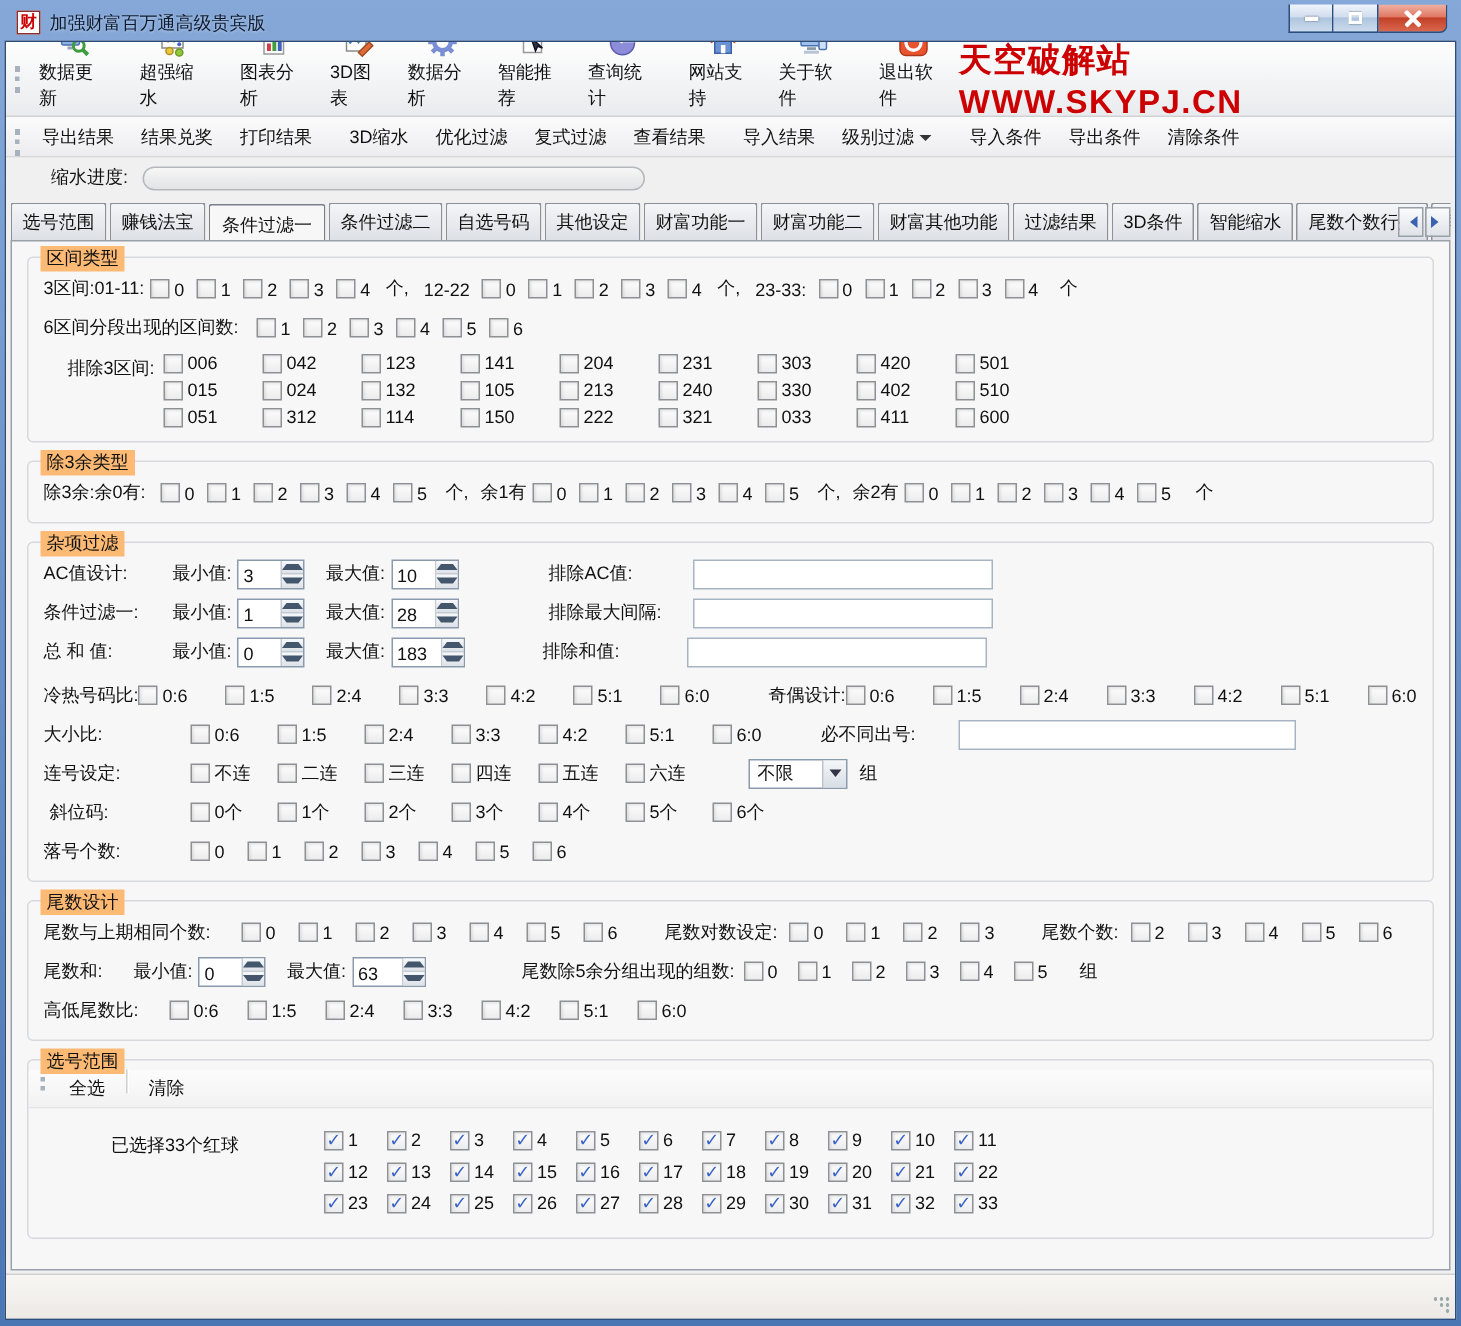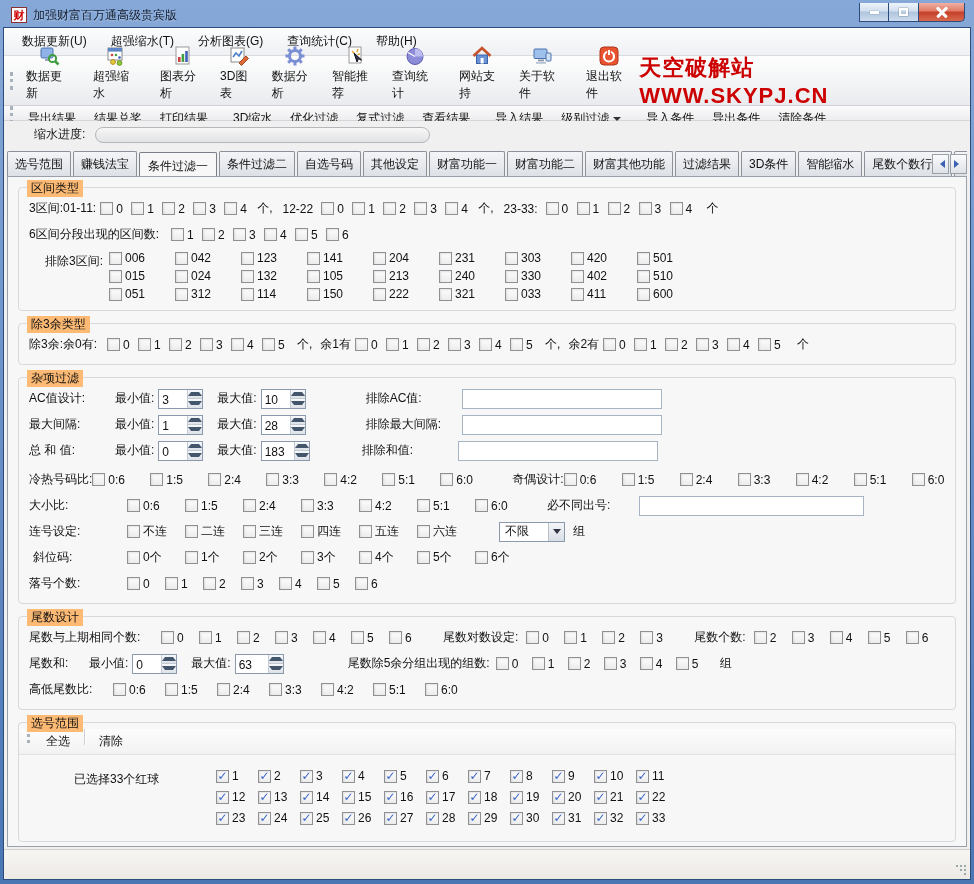--- a/index.html
+++ b/index.html
@@ -23,21 +23,21 @@
   .client{flex:1;background:#f0f0f0;border:1px solid #2c4d7c;display:flex;flex-direction:column;overflow:hidden}
   .menubar{height:28px;background:linear-gradient(#fcfdfe,#eef0f3);border-bottom:1px solid #d9dbde;display:flex;align-items:center;padding:0 8px;gap:4px}
   .menu-item{padding:4px 10px}
   .grip{width:4px;height:18px;border-left:3px dotted #a8b2bd;margin:0 5px 0 2px}
   
   .toolbar{height:50px;background:linear-gradient(#fefefe,#e9ebee);border-bottom:1px solid #cfd1d4;display:flex;align-items:flex-end;padding:1px 4px}
   .tb-btn{display:flex;flex-direction:column;align-items:center;justify-content:center;gap:1px;padding:2px 7px}
   .tb-sep{width:1px;background:#c6c8cb;margin:6px 3px;box-shadow:1px 0 0 #fff}
   .watermark{margin-left:auto;margin-right:28px;align-self:center;font-size:22px;font-weight:bold;color:#cc0000;letter-spacing:1px}
   
-  .toolbar2{height:15px;background:linear-gradient(#fbfbfc,#ededef);border-bottom:1px solid #d6d6d8;display:flex;align-items:flex-start;padding:0 4px}
+  .toolbar2{height:27px;background:linear-gradient(#fbfbfc,#ededef);border-bottom:1px solid #d6d6d8;display:flex;align-items:flex-end;padding:0 4px}
   .tb2-btn{padding:4px 9px;display:flex;align-items:center;gap:4px}
   .caret{width:0;height:0;border:4px solid transparent;border-top:4px solid #333;margin-top:4px}
   
   .progress-row{height:27px;display:flex;align-items:center;gap:10px;padding:0 10px 0 30px;background:#f0f0f0}
   .progressbar{width:335px;height:16px;border:1px solid #b4b8bd;border-radius:8px;background:linear-gradient(#f7f7f7,#e2e3e5)}
   
   .tabswrap{position:relative;margin:2px 3px 0;height:26px}
   .tabstrip{display:flex;align-items:flex-end;height:26px;overflow:hidden;padding-right:38px}
   .tab{border:1px solid #8c9099;border-bottom:none;background:linear-gradient(#f4f5f7,#dde0e6);padding:4px 7px 3px;margin-right:2px;border-radius:2px 2px 0 0;white-space:nowrap}
   .tab.active{background:#f7f7f7;padding:5px 8px 4px;position:relative;top:3px;border-color:#7a7e88}
@@ -110,27 +110,20 @@
           <span class="g-max"></span>
         </span>
       <span class="win-btn close">
           <span class="g-close"></span>
         </span>
     </span>
   </div>
 
   <div class="client">
 
-    <div class="menubar">
-      <span class="menu-item">数据更新(U)</span>
-      <span class="menu-item">超强缩水(T)</span>
-      <span class="menu-item">分析图表(G)</span>
-      <span class="menu-item">查询统计(C)</span>
-      <span class="menu-item">帮助(H)</span>
-    </div>
 
     <div class="toolbar">
       <span class="grip" style="align-self:center"></span>
       <span class="tb-btn">
         <svg width="22" height="22" viewBox="0 0 22 22">
             <rect x="3" y="3" width="12" height="10" rx="1.5" fill="#8fb3e8" stroke="#4a72b0"></rect>
             <rect x="7" y="14" width="5" height="2" fill="#9aa6b8"></rect>
             <circle cx="14.5" cy="13.5" r="3.6" fill="none" stroke="#3f9c3f" stroke-width="2"></circle>
             <line x1="17.3" y1="16.3" x2="20.5" y2="19.5" stroke="#3f9c3f" stroke-width="2.6"></line>
           </svg>
@@ -633,21 +626,21 @@
                 <span>
                   <span class="tri-d"></span>
                 </span>
               </span>
             </span>
           <span class="lab exlab">排除AC值:</span>
           <input class="tinput" style="">
         </div>
 
         <div class="row">
-          <span class="lab w86">最大间隔:</span>
+          <span class="lab w86">条件过滤一:</span>
           <span class="lab">最小值:</span>
           <span class="spin">
               <span class="val">1</span>
               <span class="btns">
                 <span>
                   <span class="tri-u"></span>
                 </span>
                 <span>
                   <span class="tri-d"></span>
                 </span>

